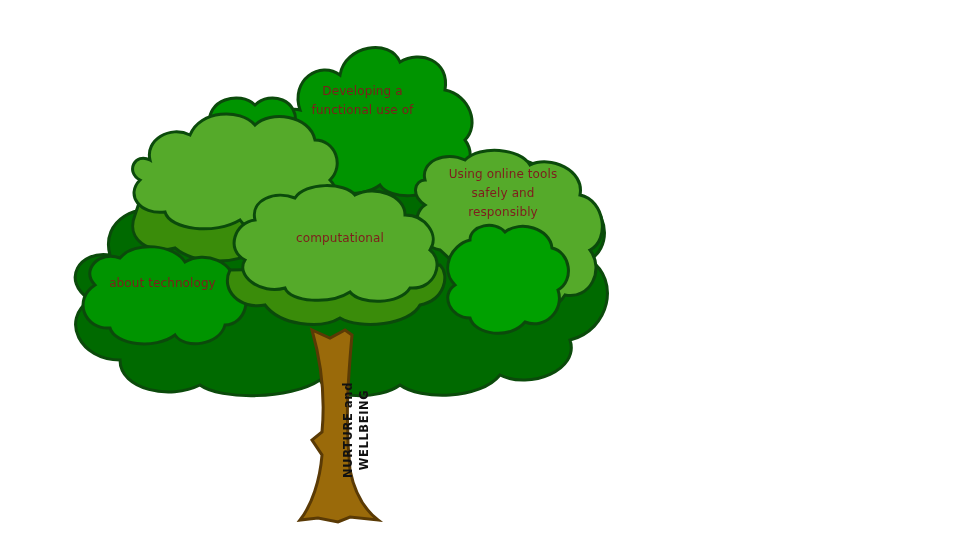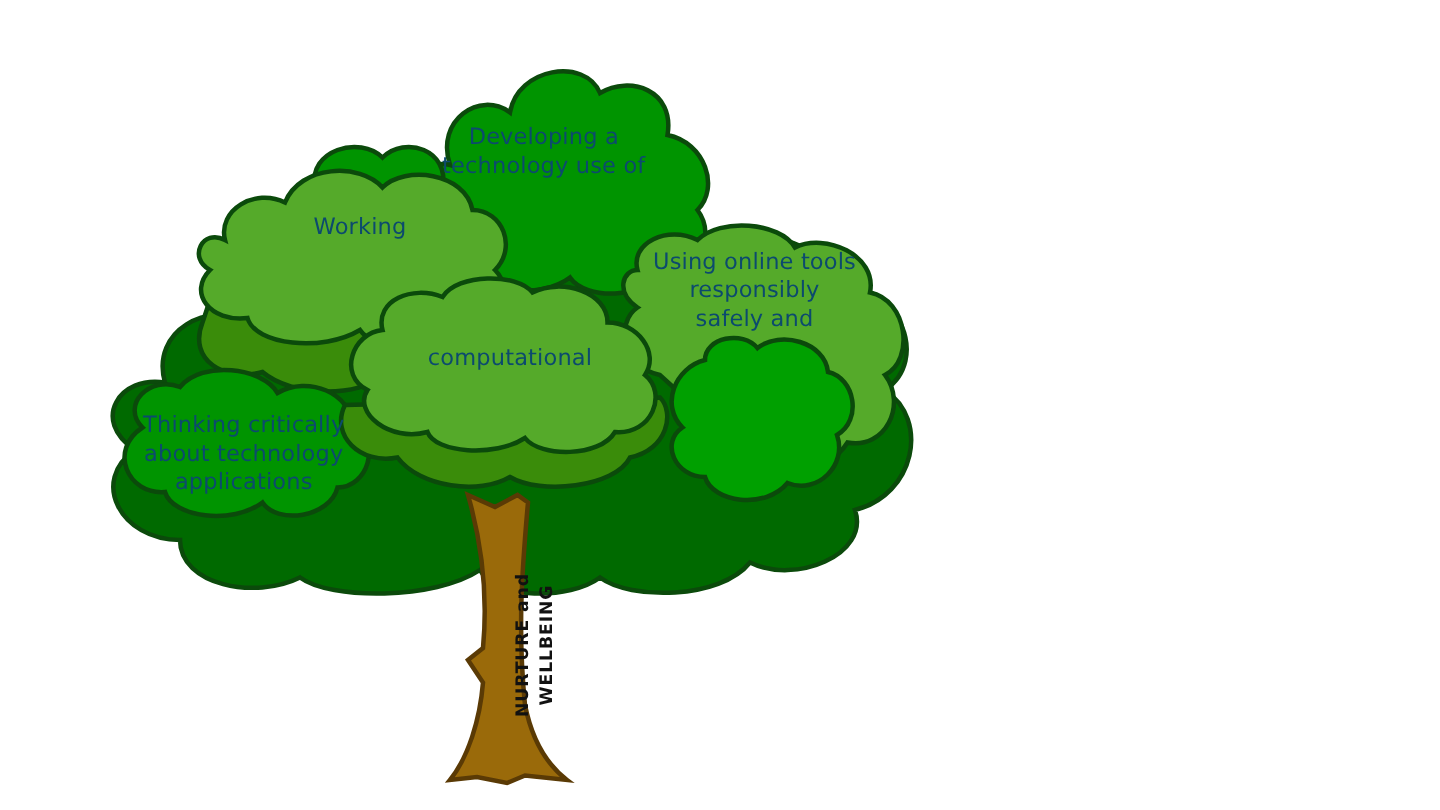--- a/index.html
+++ b/index.html
@@ -2,21 +2,21 @@
 <html><head>
   <meta charset="utf-8">
   <style>
     html, body { margin:0; padding:0; }
     body {
       width:960px; height:540px; background:#ffffff; position:relative; overflow:hidden;
       font-family: "DejaVu Sans", sans-serif;
     }
     #tree-svg { position:absolute; left:0; top:0; width:960px; height:540px; }
     .label {
-      position:absolute; color:#0c4a6e; font-size:15px; line-height:19px;
+      position:absolute; color:#7f1d1d; font-size:12px; line-height:19px;
       text-align:center; font-family: "DejaVu Sans", sans-serif; letter-spacing:0.1px;
     }
     .trunk-label {
       position:absolute; left:340px; top:430px; width:180px; height:16px;
       transform-origin:0 0; transform: rotate(-90deg) translate(-90px, 0);
       font-family: "DejaVu Sans", sans-serif; font-weight:bold; font-size:11.5px;
       color:#111; letter-spacing:0.6px; text-align:center; line-height:16px;
     }
   </style>
 </head>
@@ -43,36 +43,33 @@
     <path fill="#3a8c0a" d="M230,270 C220,290 240,310 265,305 C280,325 320,330 340,318 C360,330 410,325 420,305 C445,300 450,275 440,265 Z"></path>
 
     <path fill="#55aa2a" d="M255,220 C250,200 275,190 295,198 C305,182 345,182 355,195 C375,185 405,195 405,215 C425,215 440,235 430,250 C445,262 435,290 410,288 C400,305 360,305 350,292 C330,305 290,302 285,288 C260,295 235,275 245,260 C225,250 235,222 255,220 Z"></path>
   </g>
 
   <path fill="#9a6a0a" stroke="#5a3a05" stroke-width="3" d="M312,330 L330,338 L345,330 L352,335 C348,380 345,420 350,470 C355,495 365,510 378,520 L350,517 L338,522 L318,518 L300,520 C312,505 320,480 322,455 L312,440 L322,432 C325,400 322,365 312,330 Z"></path>
 </svg>
 
 <div class="label" style="left:290px; top:82px; width:145px;">
   <div>Developing a</div>
-  <div>technology use of</div>
+  <div>functional use of</div>
 </div>
 
 <div class="label" style="left:170px; top:142px; width:140px;">
-  <div>Working</div>
 </div>
 
 <div class="label" style="left:428px; top:165px; width:150px;">
   <div>Using online tools</div>
+  <div>safely and</div>
   <div>responsibly</div>
-  <div>safely and</div>
 </div>
 
 <div class="label" style="left:270px; top:229px; width:140px;">
   <div>computational</div>
 </div>
 
 <div class="label" style="left:85px; top:274px; width:155px;">
-  <div>Thinking critically</div>
   <div>about technology</div>
-  <div>applications</div>
 </div>
 
 <div class="trunk-label">NURTURE and WELLBEING</div>
 
 </body></html>

